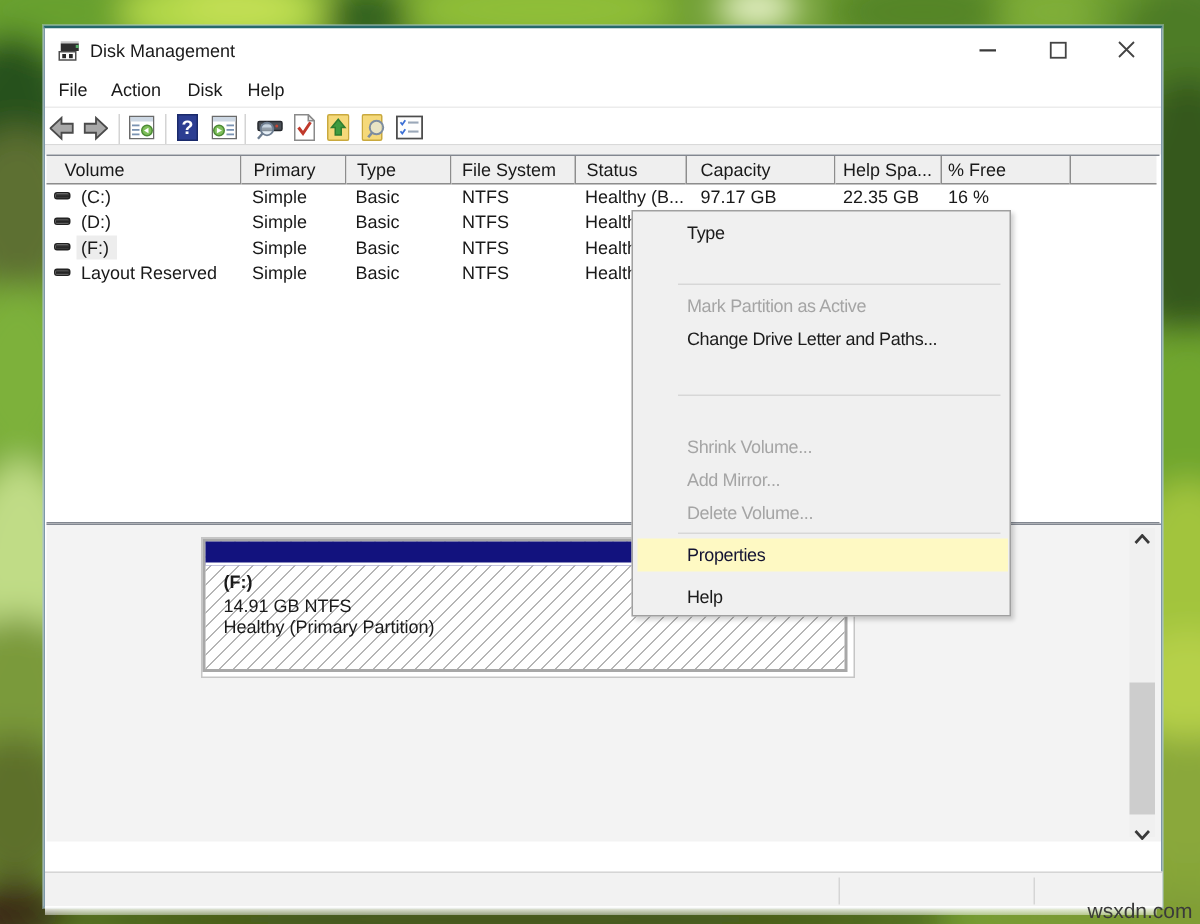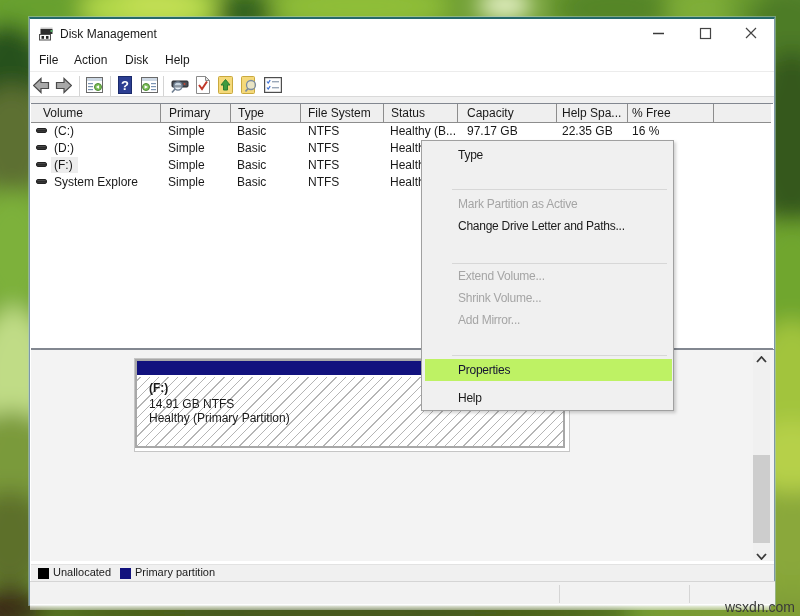--- a/index.html
+++ b/index.html
@@ -34,21 +34,21 @@
 #vsb .thumb{position:absolute;left:0;top:103px;width:17px;height:88px;background:#cdcdcd;}
 
 #legend{position:absolute;left:1px;top:545px;width:743px;height:17px;background:#f0f0f0;border-top:1px solid #e2e2e2;font-size:11px;color:#1a1a1a;}
 #statusbar{position:absolute;left:0px;top:562px;width:745px;height:24px;background:#f2f2f2;border-top:1px solid #d5d5d5;}
 #statusbar .ssep{position:absolute;top:3px;width:1px;height:18px;background:#d5d5d5;}
 
 #ctx{position:absolute;left:421px;top:140px;width:253px;height:271px;background:#f0f0f0;border:1px solid #a0a0a0;box-shadow:2px 2px 3px rgba(0,0,0,0.18);font-size:12px;}
 .mi{position:absolute;left:1px;width:251px;height:22px;line-height:22px;padding-left:35px;color:#1b1b1b;white-space:nowrap;letter-spacing:-0.25px;}
 .mi.dis{color:#a5a5a5;}
 .msep{position:absolute;left:30px;width:215px;height:1px;background:#d7d7d7;}
-.mi.hl{background:#bef264;color:#141432;left:3px;width:247px;padding-left:33px;}
+.mi.hl{background:#fef9c3;color:#141432;left:3px;width:247px;padding-left:33px;}
 .wm{position:absolute;left:725px;top:599px;font-size:14px;color:#3a3a3a;}
 </style>
 </head>
 <body>
 <div id="stage">
 
   <svg class="abs" style="left:0;top:0" width="800" height="616" viewBox="0 0 800 616">
     <defs>
         <filter id="b" x="-30%" y="-30%" width="160%" height="160%">
           <feGaussianBlur stdDeviation="11"></feGaussianBlur>
@@ -242,21 +242,21 @@
 
       <div class="vicon" style="left:5px;top:58px"></div>
       <div class="abs" style="left:20px;top:53px;width:27px;height:16px;background:#ededed"></div>
         <div class="cell" style="left:23px;top:54px">(F:)</div>
       <div class="cell" style="left:137px;top:54px">Simple</div>
       <div class="cell" style="left:206px;top:54px">Basic</div>
       <div class="cell" style="left:277px;top:54px">NTFS</div>
       <div class="cell" style="left:359px;top:54px">Healthy (</div>
 
       <div class="vicon" style="left:5px;top:75px"></div>
-      <div class="cell" style="left:23px;top:71px">System Explore</div>
+      <div class="cell" style="left:23px;top:71px">Layout Reserved</div>
       <div class="cell" style="left:137px;top:71px">Simple</div>
       <div class="cell" style="left:206px;top:71px">Basic</div>
       <div class="cell" style="left:277px;top:71px">NTFS</div>
       <div class="cell" style="left:359px;top:71px">Healthy (</div>
     </div>
 
     <div id="diskpane">
       <div id="partcell">
         <div id="partsel">
           <div id="partbar"></div>
@@ -269,42 +269,36 @@
         <svg class="abs" style="left:3px;top:4px" width="11" height="7" viewBox="0 0 11 7">
             <path d="M1 6 L5.5 1 L10 6" fill="none" stroke="#3a3a3a" stroke-width="1.8"></path>
           </svg>
         <div class="thumb"></div>
         <svg class="abs" style="left:3px;top:201px" width="11" height="7" viewBox="0 0 11 7">
             <path d="M1 1 L5.5 6 L10 1" fill="none" stroke="#3a3a3a" stroke-width="1.8"></path>
           </svg>
       </div>
     </div>
 
-    <div id="legend">
-      <div class="abs" style="left:7px;top:3px;width:11px;height:11px;background:#000"></div>
-      <div class="abs" style="left:22px;top:1px">Unallocated</div>
-      <div class="abs" style="left:89px;top:3px;width:11px;height:11px;background:#12127e"></div>
-      <div class="abs" style="left:104px;top:1px">Primary partition</div>
-    </div>
 
     <div id="statusbar">
       <div class="ssep" style="left:529px"></div>
       <div class="ssep" style="left:659px"></div>
     </div>
   </div>
 
   <div id="ctx">
     <div class="mi" style="top:3px">Type</div>
     <div class="msep" style="top:48px"></div>
     <div class="mi dis" style="top:52px">Mark Partition as Active</div>
     <div class="mi" style="top:74px">Change Drive Letter and Paths...</div>
     <div class="msep" style="top:122px"></div>
-    <div class="mi dis" style="top:124px">Extend Volume...</div>
     <div class="mi dis" style="top:168px">Add Mirror...</div>
     <div class="mi dis" style="top:146px">Shrink Volume...</div>
+    <div class="mi dis" style="top:190px">Delete Volume...</div>
     <div class="msep" style="top:214px"></div>
     <div class="mi hl" style="top:218px">Properties</div>
     <div class="mi" style="top:246px">Help</div>
   </div>
 
   <div class="abs" style="left:30px;top:604px;width:741px;height:6px;background:linear-gradient(to bottom,rgba(255,255,255,0.98),rgba(255,255,255,0.45))"></div>
   <div class="wm">wsxdn.com</div>
 </div>
 
 </body></html>

